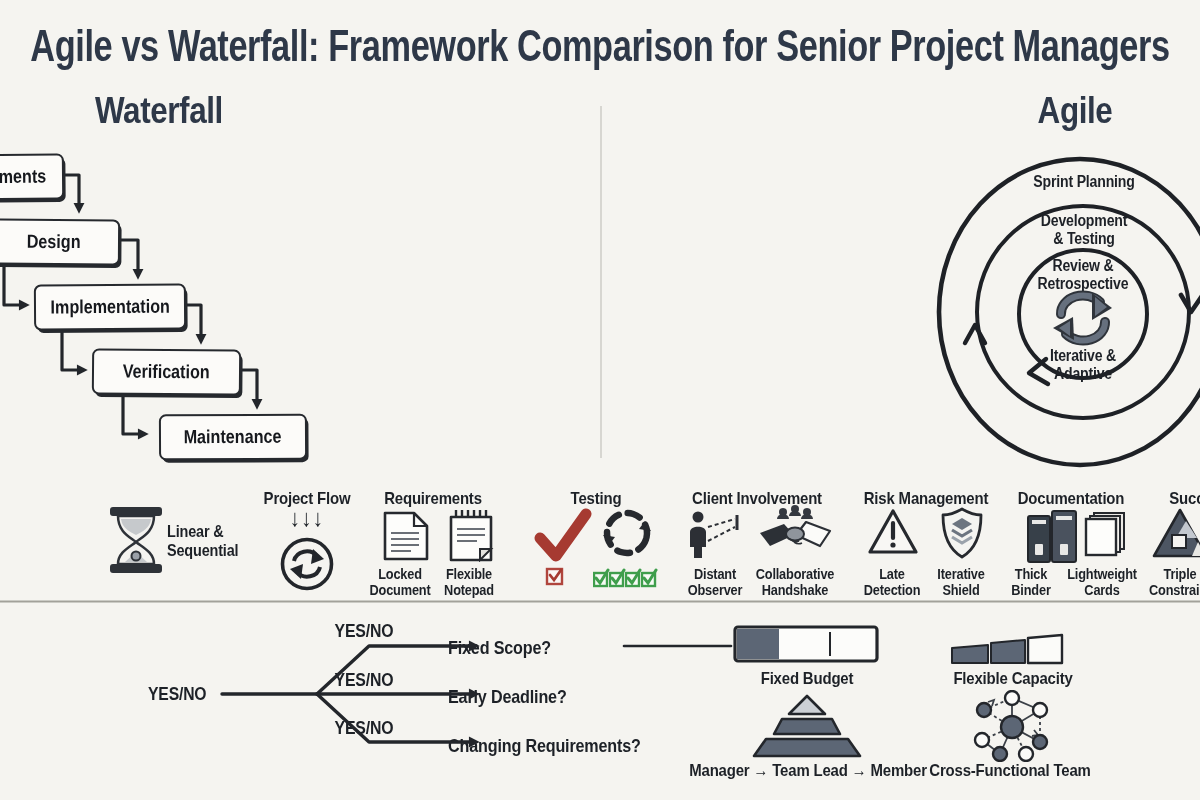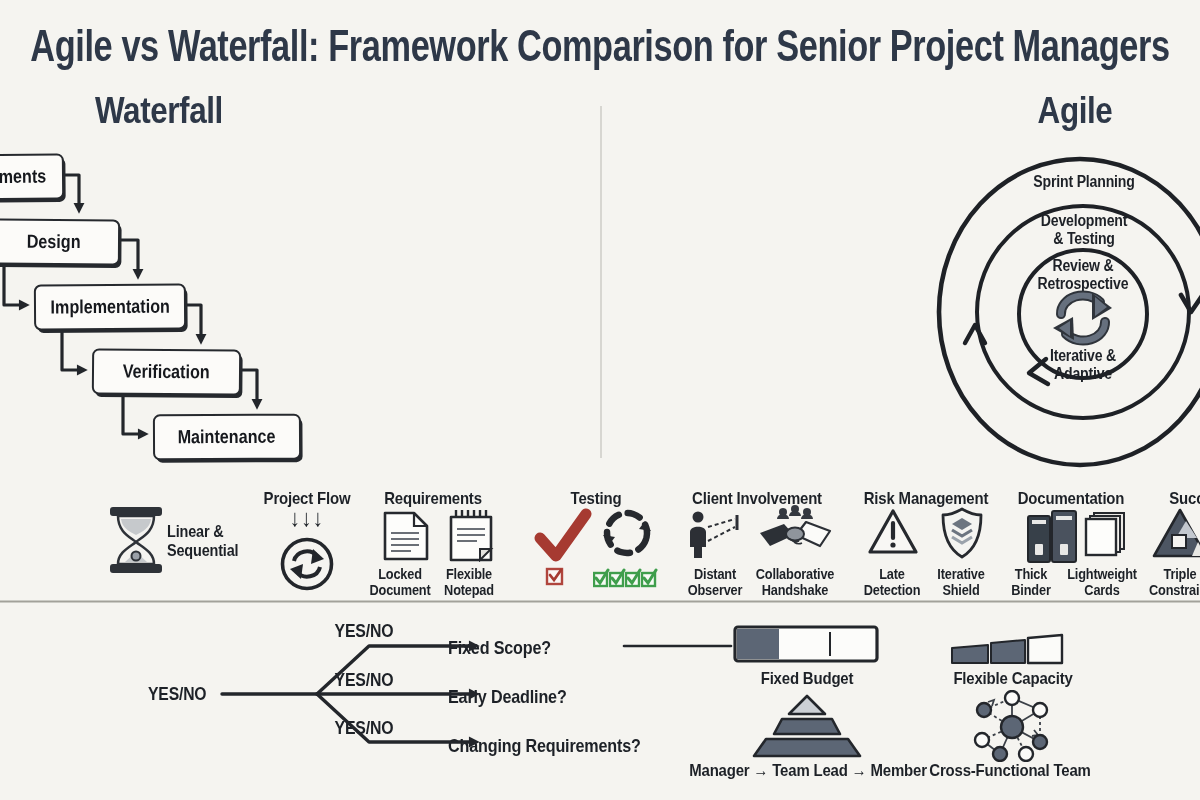--- a/index.html
+++ b/index.html
@@ -94,21 +94,21 @@
   </div>
 <div class="wbox" style="left:-12px;top:219px;width:128px;height:42px;transform:rotate(0.4deg);z-index:2;">
     <span>Design</span>
   </div>
 <div class="wbox" style="left:34px;top:284px;width:148px;height:42px;transform:rotate(-0.4deg);z-index:2;">
     <span>Implementation</span>
   </div>
 <div class="wbox" style="left:92px;top:349px;width:145px;height:42px;transform:rotate(0.5deg);z-index:2;">
     <span>Verification</span>
   </div>
-<div class="wbox" style="left:153px;top:414px;width:144px;height:42px;transform:rotate(-0.3deg);z-index:2;">
+<div class="wbox" style="left:159px;top:414px;width:144px;height:42px;transform:rotate(-0.3deg);z-index:2;">
     <span>Maintenance</span>
   </div>
 
 <div class="lbl ctr" style="left:1084px;top:173px;font-size:16px;">Sprint Planning</div>
 <div class="lbl ctr" style="left:1084px;top:212px;font-size:16px;">Development
 &amp; Testing</div>
 <div class="lbl ctr" style="left:1083px;top:257px;font-size:16px;">Review &amp;
 Retrospective</div>
 <div class="lbl ctr" style="left:1083px;top:347px;font-size:16px;">Iterative &amp;
 Adaptive</div>

